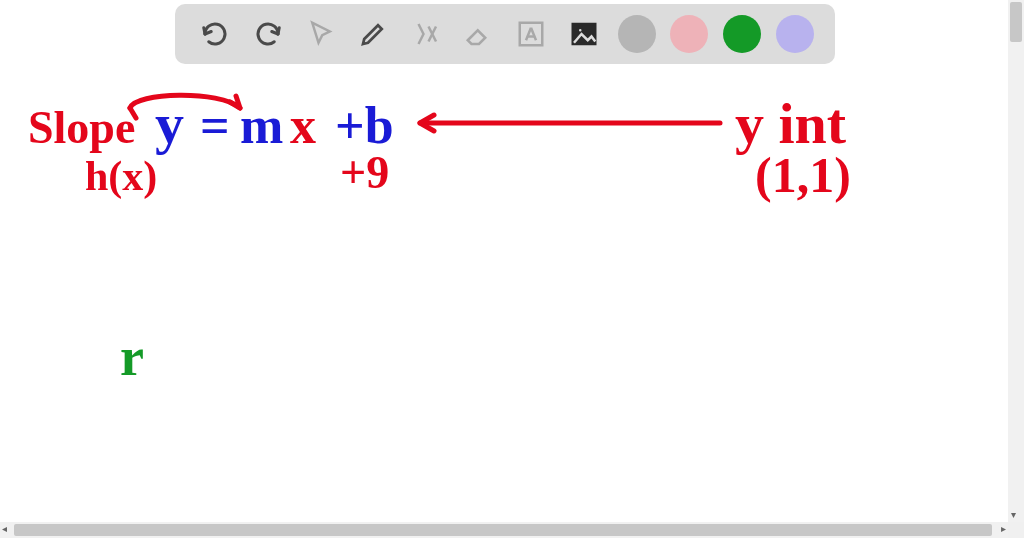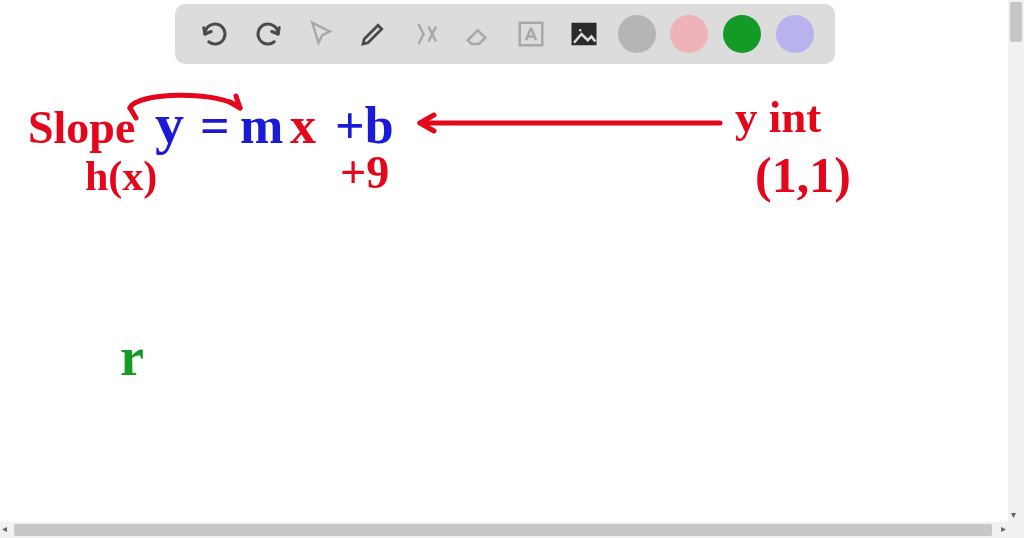--- a/index.html
+++ b/index.html
@@ -105,21 +105,21 @@
     </svg>
 
     <span class="hand red" style="left:28px;  top:105px; font-size:46px">Slope</span>
     <span class="hand blue" style="left:155px; top:95px;  font-size:58px">y</span>
     <span class="hand blue" style="left:200px; top:100px; font-size:52px">=</span>
     <span class="hand blue" style="left:240px; top:100px; font-size:52px">m</span>
     <span class="hand red" style="left:290px; top:100px; font-size:52px">x</span>
     <span class="hand blue" style="left:335px; top:100px; font-size:52px">+b</span>
     <span class="hand red" style="left:85px;  top:155px; font-size:42px">h(x)</span>
     <span class="hand red" style="left:340px; top:150px; font-size:46px">+9</span>
-    <span class="hand red" style="left:735px; top:95px;  font-size:45px">y int</span>
+    <span class="hand red" style="left:735px; top:95px;  font-size:58px">y int</span>
     <span class="hand red" style="left:755px; top:150px; font-size:50px">(1,1)</span>
     <span class="hand green" style="left:120px; top:330px; font-size:54px">r</span>
 
   </div>
 
   <div class="vscroll">
     <div class="vscroll-thumb"></div>
     <div class="scroll-arrow" style="bottom:2px">▾</div>
   </div>
   <div class="hscroll">

